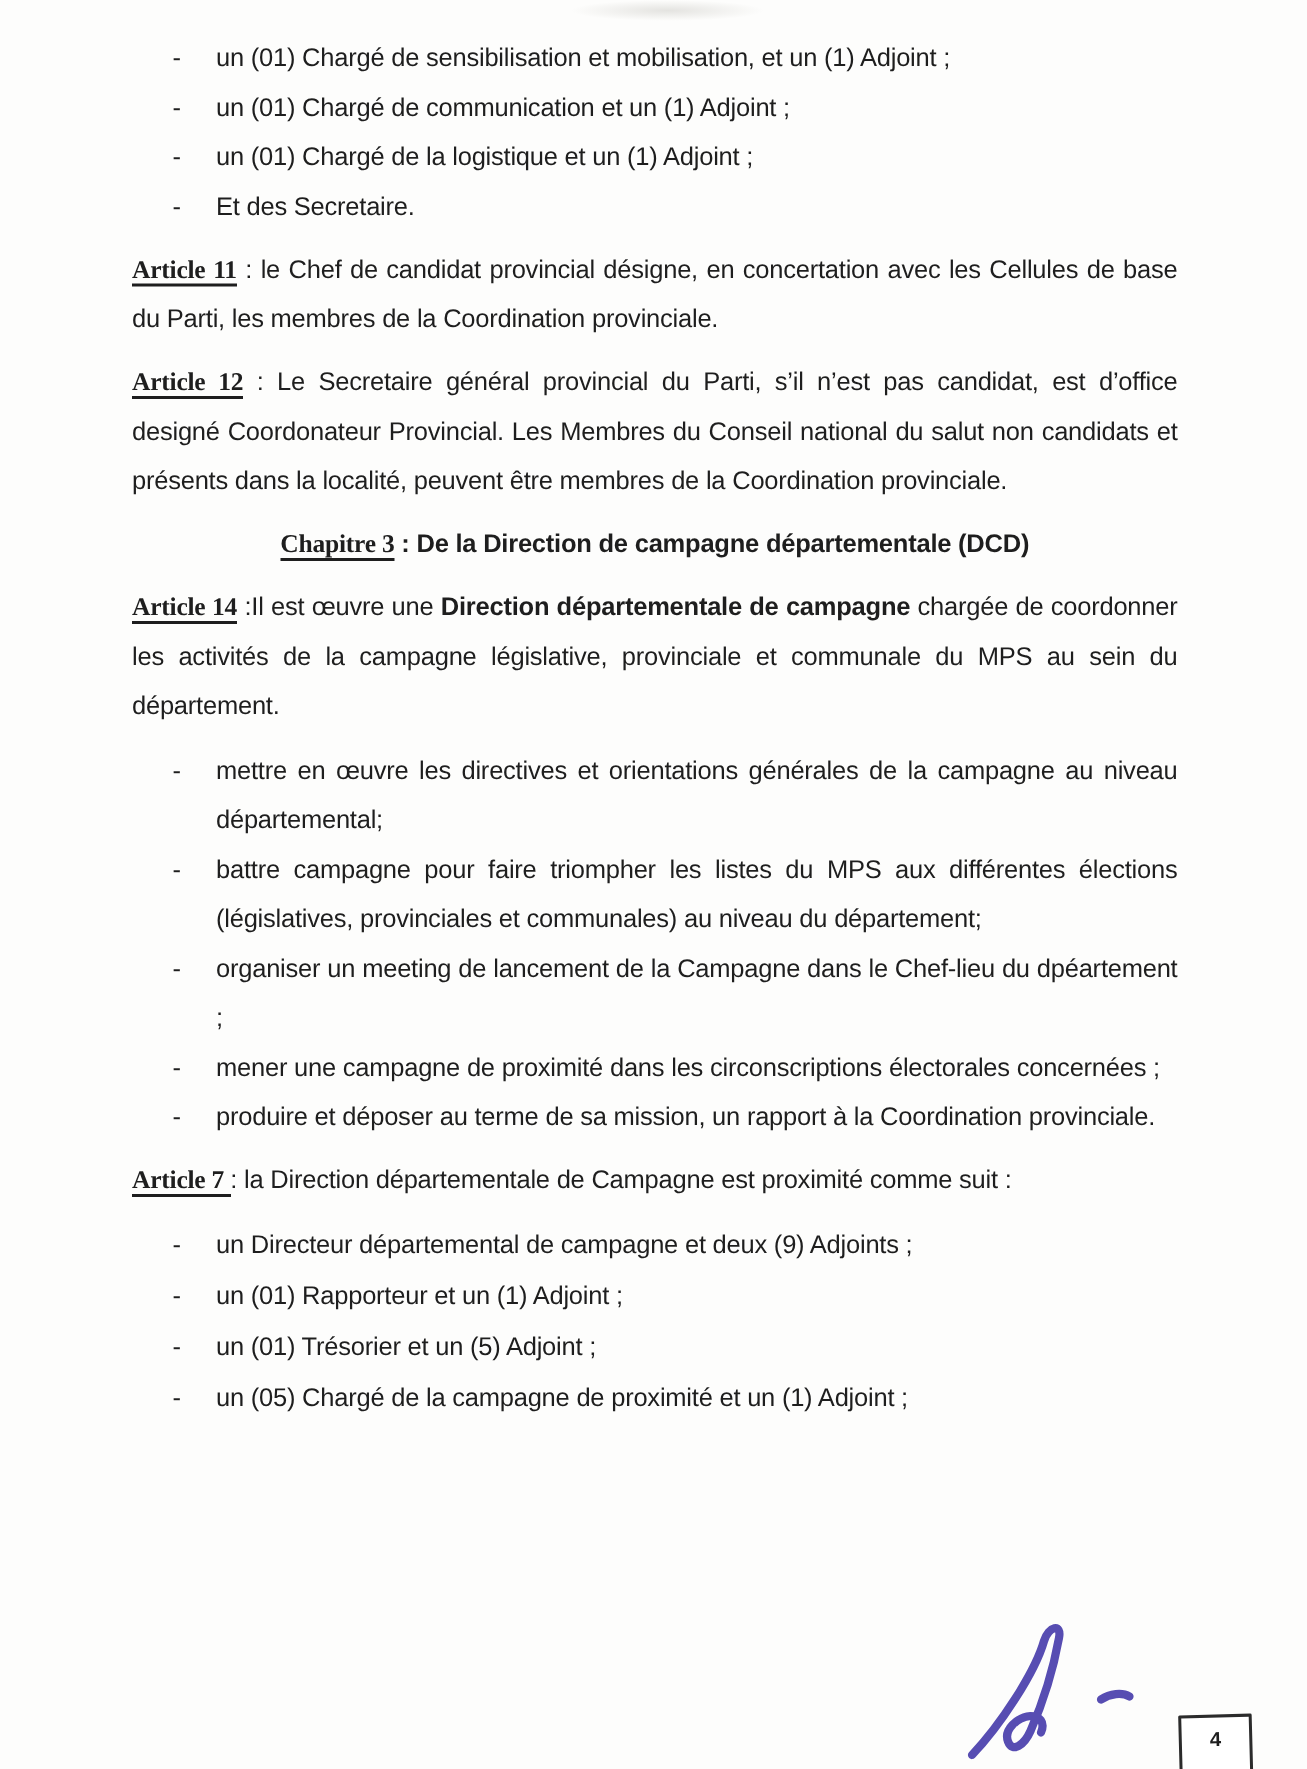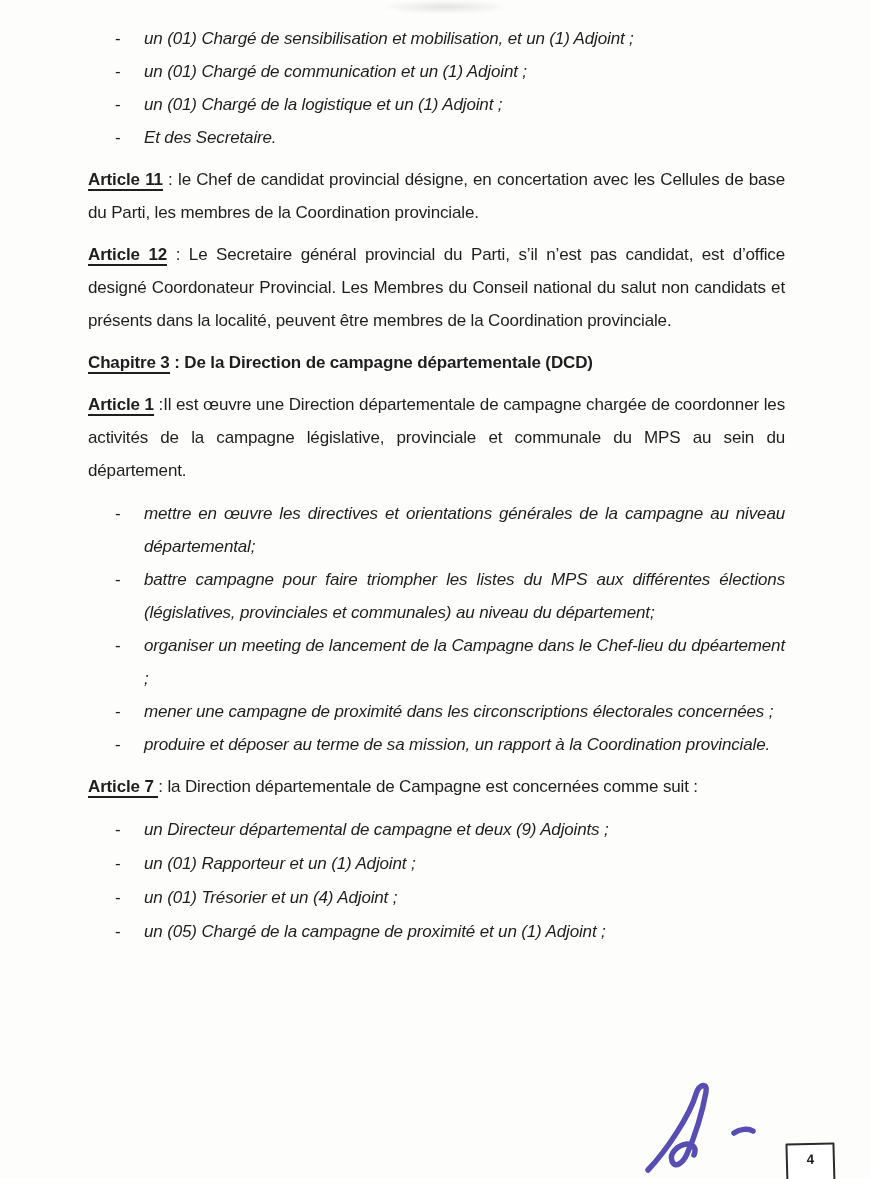--- a/index.html
+++ b/index.html
@@ -28,35 +28,37 @@
     pointer-events: none;
   }
   ul.bullets {
     list-style: none;
     margin: 0 0 0 27px;
     padding: 0;
   }
   ul.bullets.gap-before { margin-top: 10px; }
   .bullet { display: flex; line-height: 33px; }
   .bullet .dash { flex: 0 0 29px; }
-  .bullet .btext { flex: 1 1 auto; text-align: justify; font-style: italic; }
+  .bullet .btext { flex: 1 1 auto; text-align: justify; }
   .wide .bullet { line-height: 34px; }
   .para {
     margin: 9px 0 0 0;
     line-height: 33px;
     text-align: justify;
   }
   .alabel {
     font-weight: bold;
     border-bottom: 2px solid #1e1e1e;
+    font-family: Liberation Serif, serif;
   }
-  .bold { font-weight: normal; }
+  .bold { font-weight: bold; }
   .chapitre {
     margin: 9px 0 0 0;
     line-height: 33px;
+    text-align: center;
     font-weight: bold;
   }
   .signature {
     position: absolute;
     left: 642px;
     top: 1080px;
     width: 132px;
     height: 96px;
   }
   .pagebox {
@@ -102,21 +104,21 @@
       <span class="btext">Et des Secretaire.</span>
     </li>
   </ul>
 
   <p class="para"><span class="alabel">Article 11</span><span> : </span><span>le Chef de candidat provincial désigne, en concertation avec les Cellules de base du Parti, les membres de la Coordination provinciale.</span></p>
 
   <p class="para"><span class="alabel">Article 12</span><span> : </span><span>Le Secretaire général provincial du Parti, s’il n’est pas candidat, est d’office designé Coordonateur Provincial. Les Membres du Conseil national du salut non candidats et présents dans la localité, peuvent être membres de la Coordination provinciale.</span></p>
 
   <p class="chapitre"><span class="alabel">Chapitre 3</span><span> : </span><span>De la Direction de campagne départementale (DCD)</span></p>
 
-  <p class="para"><span class="alabel">Article 1</span><span> :</span><span>Il est œuvre une </span><span class="bold">Direction départementale de campagne</span><span> chargée de coordonner les activités de la campagne législative, provinciale et communale du MPS au sein du département.</span></p>
+  <p class="para"><span class="alabel">Article 14</span><span> :</span><span>Il est œuvre une </span><span class="bold">Direction départementale de campagne</span><span> chargée de coordonner les activités de la campagne législative, provinciale et communale du MPS au sein du département.</span></p>
 
 
 
   <ul class="bullets gap-before">
     <li class="bullet">
       <span class="dash">-</span>
       <span class="btext">mettre en œuvre les directives et orientations générales de la campagne au niveau départemental;</span>
     </li>
     <li class="bullet">
       <span class="dash">-</span>
@@ -129,34 +131,34 @@
     <li class="bullet">
       <span class="dash">-</span>
       <span class="btext">mener une campagne de proximité dans les circonscriptions électorales concernées ;</span>
     </li>
     <li class="bullet">
       <span class="dash">-</span>
       <span class="btext">produire et déposer au terme de sa mission, un rapport à la Coordination provinciale.</span>
     </li>
   </ul>
 
-  <p class="para"><span class="alabel">Article 7 </span><span>: </span><span>la Direction départementale de Campagne est concernées comme suit :</span></p>
+  <p class="para"><span class="alabel">Article 7 </span><span>: </span><span>la Direction départementale de Campagne est proximité comme suit :</span></p>
 
   <ul class="bullets gap-before wide">
     <li class="bullet">
       <span class="dash">-</span>
       <span class="btext">un Directeur départemental de campagne et deux (9) Adjoints ;</span>
     </li>
     <li class="bullet">
       <span class="dash">-</span>
       <span class="btext">un (01) Rapporteur et un (1) Adjoint ;</span>
     </li>
     <li class="bullet">
       <span class="dash">-</span>
-      <span class="btext">un (01) Trésorier et un (4) Adjoint ;</span>
+      <span class="btext">un (01) Trésorier et un (5) Adjoint ;</span>
     </li>
     <li class="bullet">
       <span class="dash">-</span>
       <span class="btext">un (05) Chargé de la campagne de proximité et un (1) Adjoint ;</span>
     </li>
   </ul>
 </div>
 
 <svg class="signature" viewBox="0 0 132 96" xmlns="http://www.w3.org/2000/svg">
   <g fill="none" stroke="#574db2" stroke-width="5.5" stroke-linecap="round" stroke-linejoin="round">

